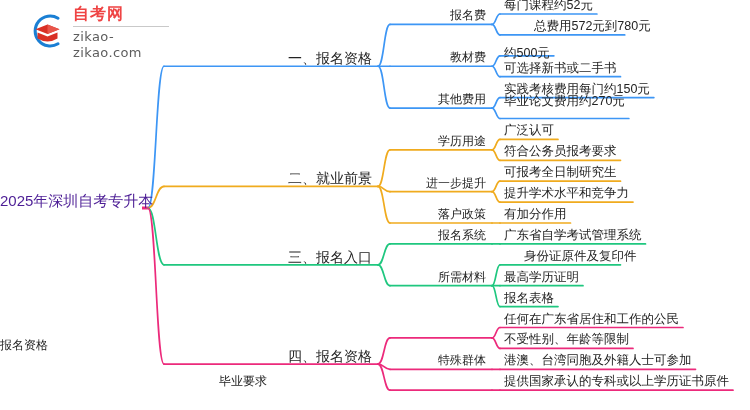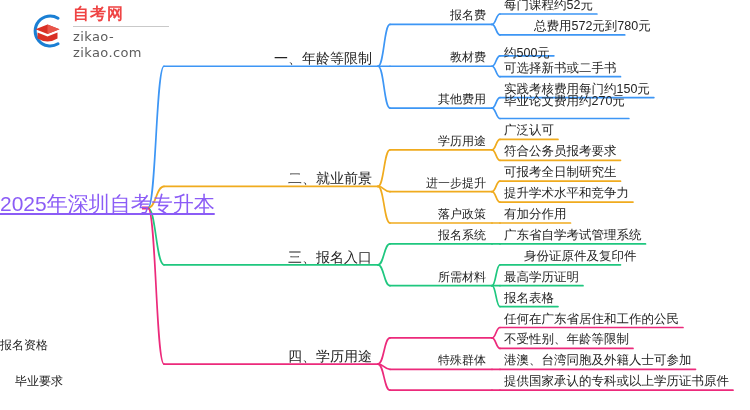--- a/index.html
+++ b/index.html
@@ -68,23 +68,22 @@
     font-family: "DejaVu Sans", sans-serif;
   }
 
   .node {
     position: absolute;
     white-space: nowrap;
     color: #2b2b2b;
     line-height: 1;
   }
   .node-root {
-    font-size: 21px;
-    color: #8b5cf6;
-    text-decoration: underline;
+    font-size: 15px;
+    color: #4c1d95;
   }
   .node-l1 {
     font-size: 14px;
     color: #232323;
   }
   .node-l2 {
     font-size: 12px;
     color: #232323;
   }
   .node-l3 {
@@ -180,21 +179,21 @@
     </div>
     <div class="logo-text">
       <div class="logo-title">自考网</div>
       <div class="logo-rule"></div>
       <div class="logo-url">zikao-zikao.com</div>
     </div>
   </div>
 
   <div id="nodes">
       <div class="node node-root" style="top: 193px; left: 0px; width: 148px; text-align: right; padding-right: 6px; box-sizing: border-box;">2025年深圳自考专升本</div>
-      <div class="node node-l1" style="top: 51.25px; left: 0px; width: 378px; text-align: right; padding-right: 6px; box-sizing: border-box;">一、年龄等限制</div>
+      <div class="node node-l1" style="top: 51.25px; left: 0px; width: 378px; text-align: right; padding-right: 6px; box-sizing: border-box;">一、报名资格</div>
       <div class="node node-l2" style="top: 9.45px; left: 0px; width: 492px; text-align: right; padding-right: 6px; box-sizing: border-box;">报名费</div>
       <div class="node node-l3" style="top: -1px; left: 504px;">每门课程约52元</div>
       <div class="node node-l3" style="top: 19.9px; left: 504px; margin-left: 30px;">总费用572元到780元</div>
       <div class="node node-l2" style="top: 51.25px; left: 0px; width: 492px; text-align: right; padding-right: 6px; box-sizing: border-box;">教材费</div>
       <div class="node node-l3" style="top: 47px; left: 504px;">约500元</div>
       <div class="node node-l3" style="top: 61.7px; left: 504px;">可选择新书或二手书</div>
       <div class="node node-l2" style="top: 93.05px; left: 0px; width: 492px; text-align: right; padding-right: 6px; box-sizing: border-box;">其他费用</div>
       <div class="node node-l3" style="top: 82.6px; left: 504px;">实践考核费用每门约150元</div>
       <div class="node node-l3" style="top: 95px; left: 504px;">毕业论文费用约270元</div>
       <div class="node node-l1" style="top: 171.425px; left: 0px; width: 378px; text-align: right; padding-right: 6px; box-sizing: border-box;">二、就业前景</div>
@@ -206,22 +205,22 @@
       <div class="node node-l3" style="top: 187.1px; left: 504px;">提升学术水平和竞争力</div>
       <div class="node node-l2" style="top: 208px; left: 0px; width: 492px; text-align: right; padding-right: 6px; box-sizing: border-box;">落户政策</div>
       <div class="node node-l3" style="top: 208px; left: 504px;">有加分作用</div>
       <div class="node node-l1" style="top: 249.8px; left: 0px; width: 378px; text-align: right; padding-right: 6px; box-sizing: border-box;">三、报名入口</div>
       <div class="node node-l2" style="top: 228.9px; left: 0px; width: 492px; text-align: right; padding-right: 6px; box-sizing: border-box;">报名系统</div>
       <div class="node node-l3" style="top: 228.9px; left: 504px;">广东省自学考试管理系统</div>
       <div class="node node-l2" style="top: 270.7px; left: 0px; width: 492px; text-align: right; padding-right: 6px; box-sizing: border-box;">所需材料</div>
       <div class="node node-l3" style="top: 249.8px; left: 524px;">身份证原件及复印件</div>
       <div class="node node-l3" style="top: 270.7px; left: 504px;">最高学历证明</div>
       <div class="node node-l3" style="top: 291.6px; left: 504px;">报名表格</div>
-      <div class="node node-l1" style="top: 349.075px; left: 0px; width: 378px; text-align: right; padding-right: 6px; box-sizing: border-box;">四、学历用途</div>
+      <div class="node node-l1" style="top: 349.075px; left: 0px; width: 378px; text-align: right; padding-right: 6px; box-sizing: border-box;">四、报名资格</div>
       <div class="node node-l2" style="top: 339px; left: 0px; width: 492px; text-align: left; padding-right: 6px; box-sizing: border-box;">报名资格</div>
       <div class="node node-l3" style="top: 312.5px; left: 504px;">任何在广东省居住和工作的公民</div>
       <div class="node node-l3" style="top: 333.4px; left: 504px;">不受性别、年龄等限制</div>
       <div class="node node-l2" style="top: 354.3px; left: 0px; width: 492px; text-align: right; padding-right: 6px; box-sizing: border-box;">特殊群体</div>
       <div class="node node-l3" style="top: 354.3px; left: 504px;">港澳、台湾同胞及外籍人士可参加</div>
-      <div class="node node-l2" style="top: 375.2px; left: 15px; width: 492px; text-align: left; padding-right: 6px; box-sizing: border-box;">毕业要求</div>
+      <div class="node node-l2" style="top: 375.2px; left: 0px; width: 492px; text-align: center; padding-right: 6px; box-sizing: border-box;">毕业要求</div>
       <div class="node node-l3" style="top: 375.2px; left: 504px; text-align: right;">提供国家承认的专科或以上学历证书原件</div>
     </div>
 </div>
 
 </body></html>

